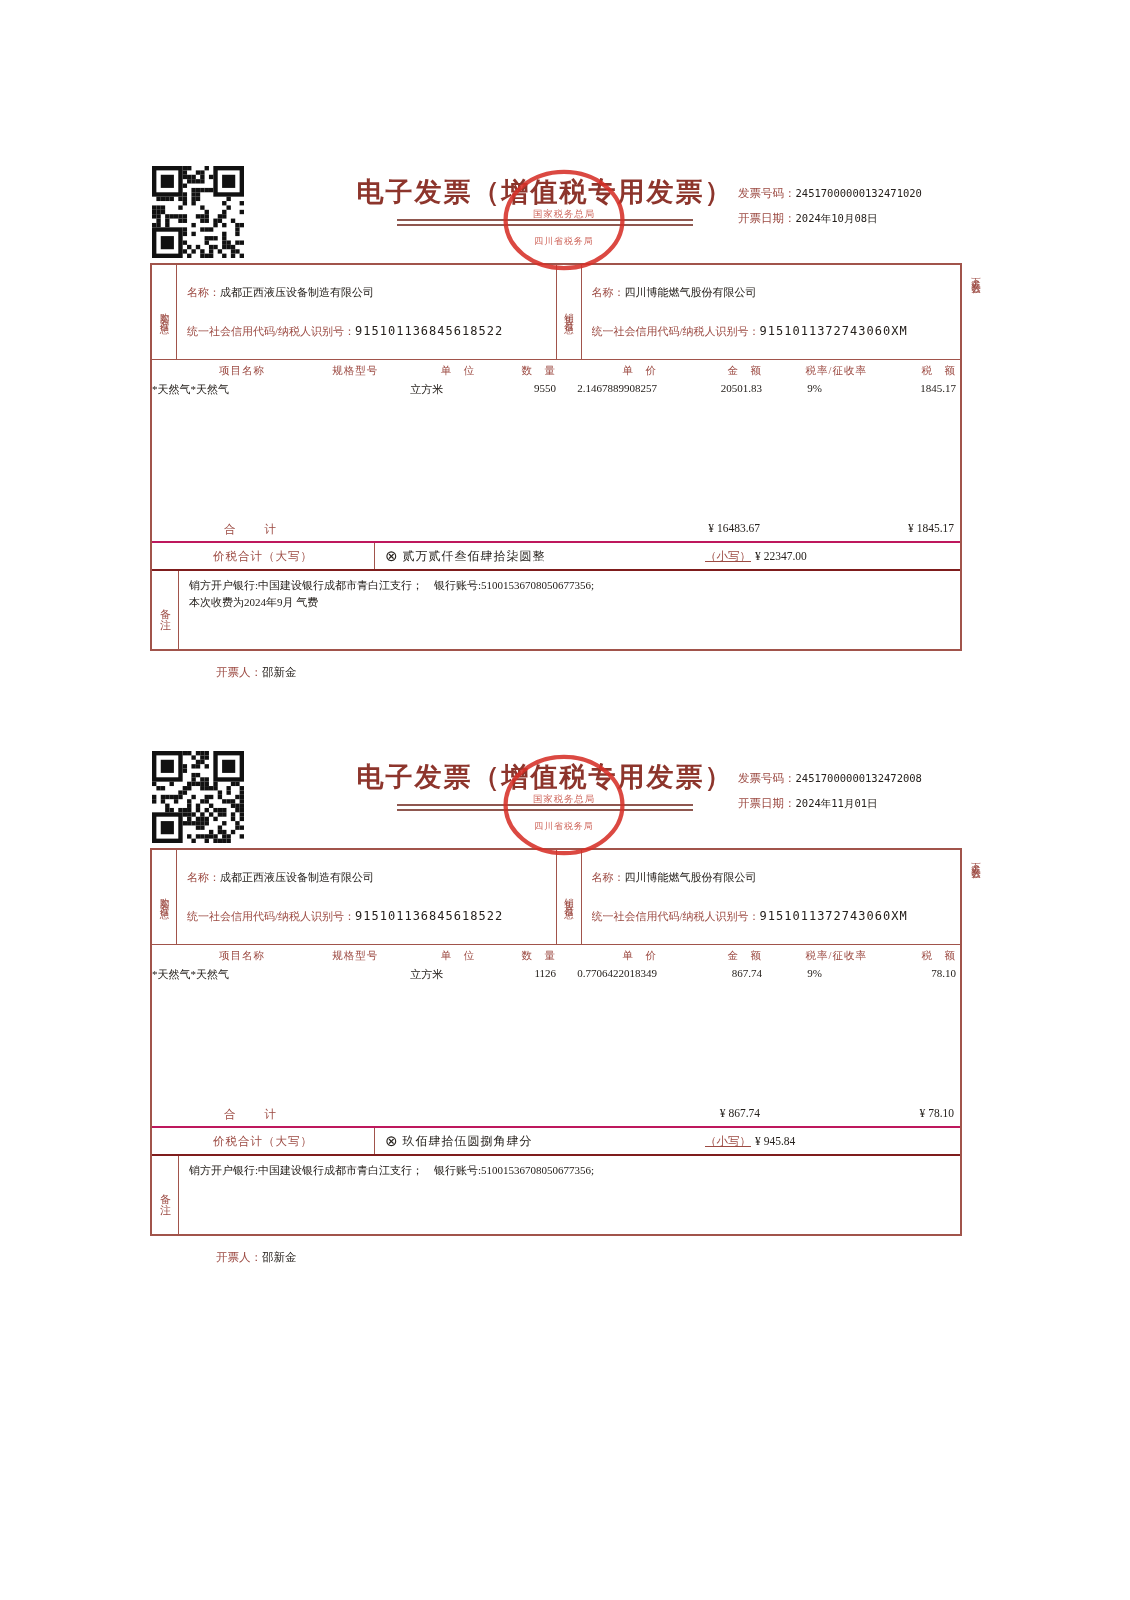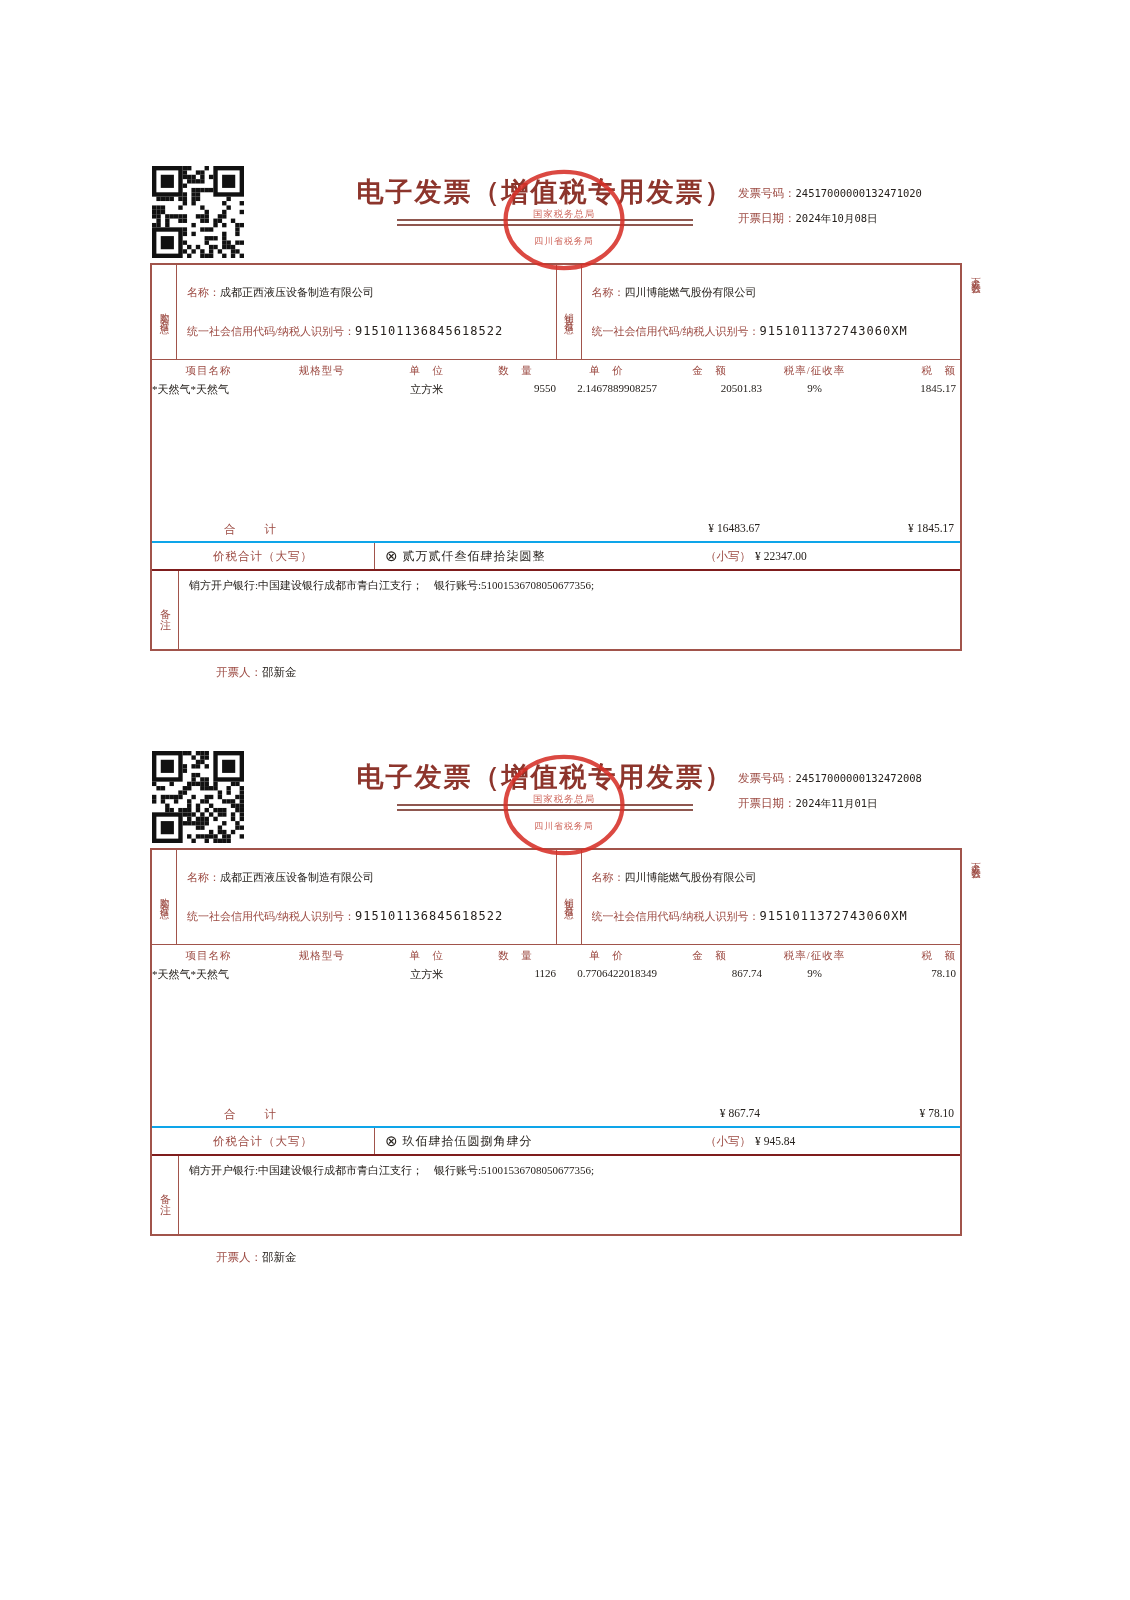--- a/index.html
+++ b/index.html
@@ -36,41 +36,41 @@
   .pline{font-size:11px;white-space:nowrap;overflow:hidden;}
   .lbl{color:#9c4a42;}
   .val{color:#25201c;}
   .mono{font-family:"DejaVu Sans Mono",monospace;font-size:12px;letter-spacing:1px;}
 
   .items{flex:0 0 155px;padding-top:4px;}
   .cols{display:flex;width:100%;}
   .c-name{width:14%;}  .c-spec{width:14%;} .c-unit{width:12%;} .c-qty{width:10%;}
   .c-price{width:12.5%;} .c-amount{width:13%;} .c-rate{width:13%;} .c-tax{width:11.5%;}
   .thead{color:#9c4a42;font-size:10.5px;}
-  .thead .cell{text-align:center;letter-spacing:1px;}
+  .thead .cell{text-align:right;letter-spacing:1px;}
   .thead .c-tax{text-align:right;padding-right:4px;box-sizing:border-box;}
   .trow{font-size:11px;margin-top:4px;}
   .trow .c-name{text-align:left;}
   .trow .c-unit,.trow .c-spec,.trow .c-rate{text-align:center;}
   .trow .c-qty,.trow .c-price,.trow .c-amount{text-align:right;}
   .trow .c-tax{text-align:right;padding-right:4px;box-sizing:border-box;}
 
-  .total-row{flex:0 0 22px;position:relative;border-bottom:2px solid #0ea5e9;font-size:11.5px;}
+  .total-row{flex:0 0 22px;position:relative;border-bottom:2px solid #be185d;font-size:11.5px;}
   .t-label{position:absolute;left:72px;top:3px;letter-spacing:2px;}
   .t-amount{position:absolute;right:200px;top:3px;}
   .t-tax{position:absolute;right:6px;top:3px;}
 
   .grand-row{flex:0 0 26px;display:flex;border-bottom:2px solid #7f1d1d;font-size:11.5px;}
   .g-label{width:223px;flex:0 0 auto;border-right:1px solid #a1544b;display:flex;align-items:center;
            justify-content:center;letter-spacing:1px;box-sizing:border-box;}
   .g-content{flex:1;position:relative;display:flex;align-items:center;padding-left:10px;}
   .gx{font-size:15px;margin-right:5px;line-height:1;}
   .g-words{font-size:12px;letter-spacing:1px;}
   .g-small{position:absolute;left:330px;white-space:nowrap;}
-  .g-small i{font-style:normal;}
+  .g-small i{font-style:normal;text-decoration:underline;}
   .g-small b{font-weight:normal;margin-left:4px;}
 
   .remark-row{flex:1 1 auto;display:flex;min-height:0;}
   .remark-v{width:26px;justify-content:space-around;letter-spacing:10px;font-size:11px;}
   .remarks{flex:1;padding:6px 10px;font-size:11px;line-height:1.55;}
 
   .issuer{margin:14px 0 0 66px;font-size:11.5px;}
   .dl-count{position:absolute;right:-20px;top:110px;writing-mode:vertical-rl;font-size:9.5px;
             color:#9c4a42;letter-spacing:2px;}
 
@@ -285,20 +285,21 @@
           <span class="gx val">⊗</span>
           <span class="g-words val">贰万贰仟叁佰肆拾柒圆整</span>
           <span class="g-small"><i class="lbl">（小写）</i><b class="val">¥ 22347.00</b></span>
         </div>
       </div>
 
       <div class="remark-row">
         <div class="vcell remark-v">备注</div>
         <div class="remarks">
           <div class="rline val">销方开户银行:中国建设银行成都市青白江支行；　银行账号:51001536708050677356;</div>
+          <div class="rline val">本次收费为2024年9月 气费</div>
         </div>
       </div>
     </div>
 
     <div class="issuer">
       <span class="lbl">开票人：</span><span class="val">邵新金</span>
     </div>
     <div class="dl-count">下载次数：1</div>
   </section>
 

